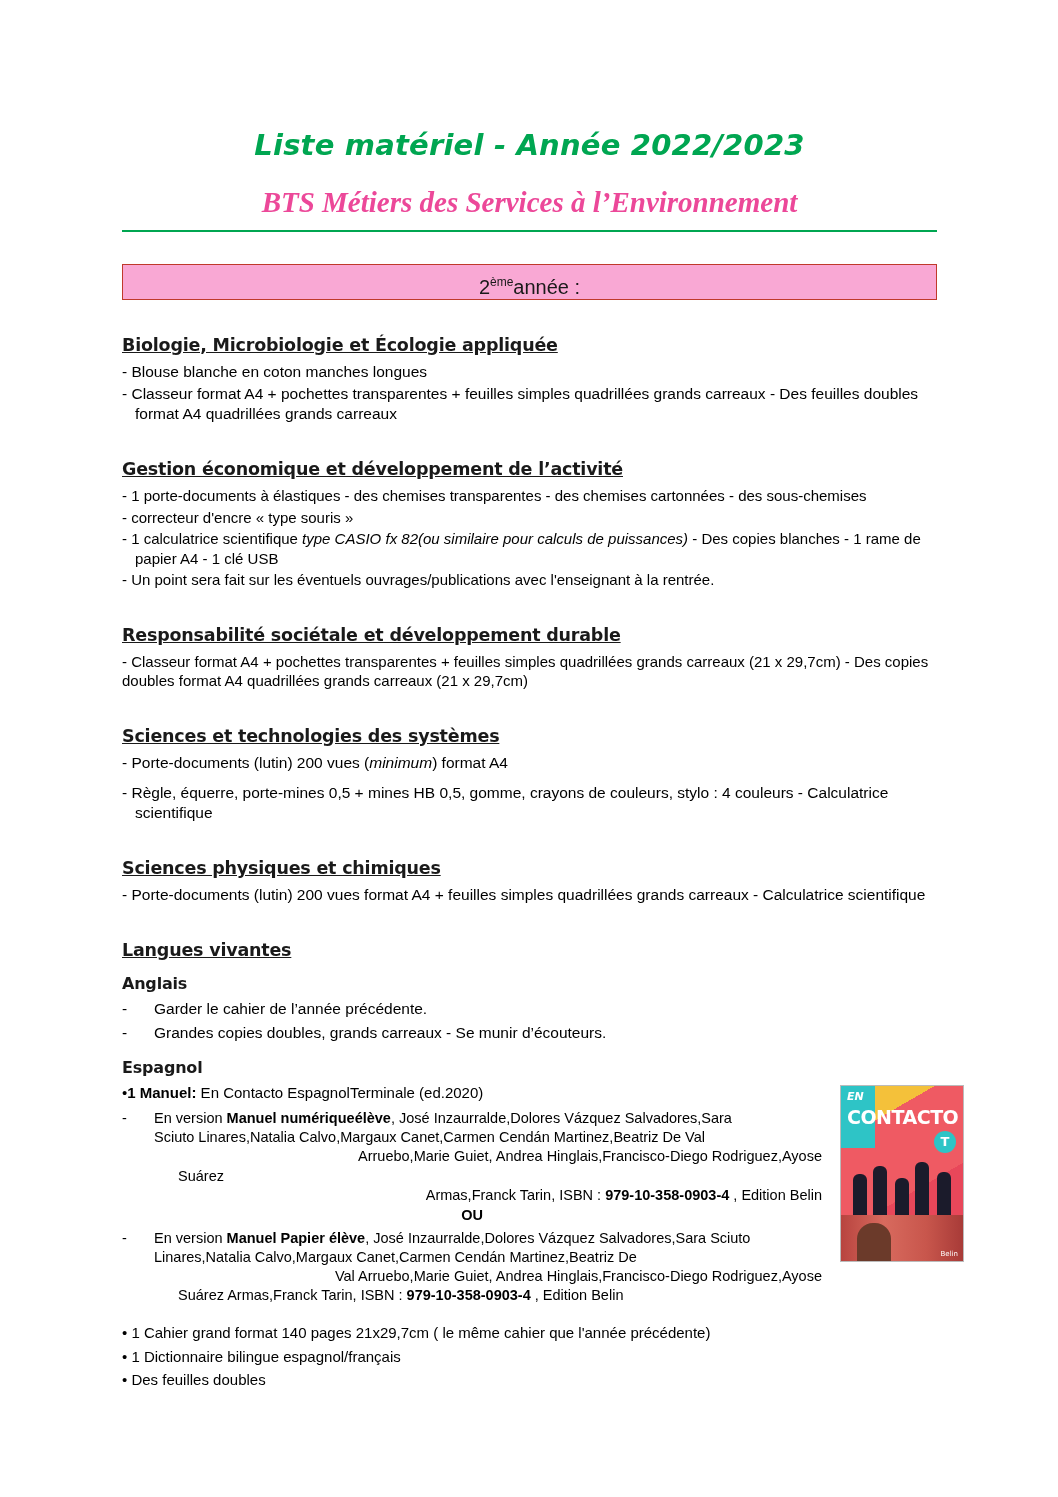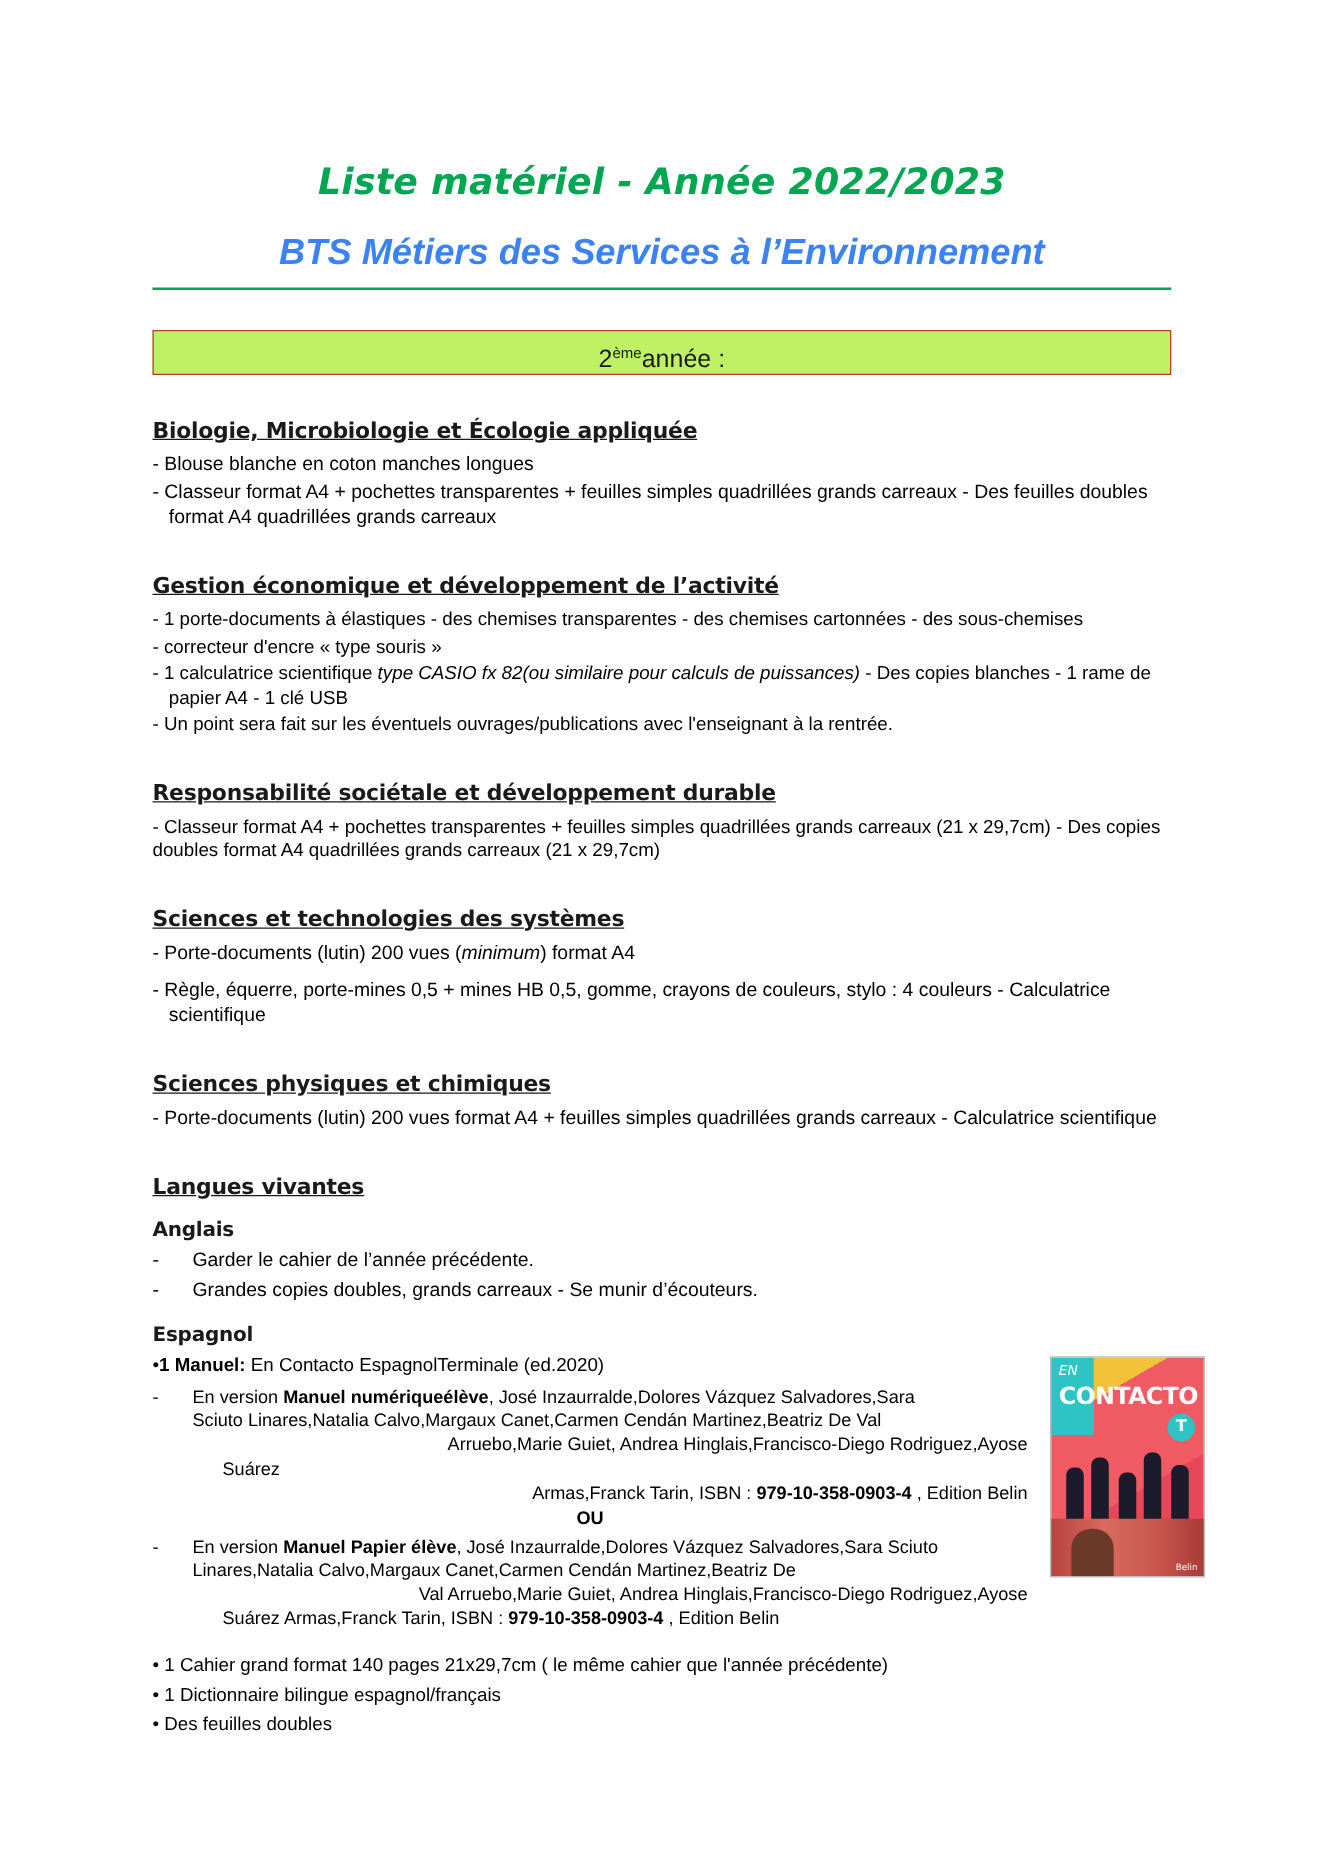--- a/index.html
+++ b/index.html
@@ -37,40 +37,40 @@
   .title-1 {
     font-family: "DejaVu Sans", sans-serif;
     font-style: italic;
     font-weight: bold;
     font-size: 29px;
     color: #00a651;
     letter-spacing: 0.2px;
     line-height: 1.2;
   }
   .title-2 {
-    font-family: Liberation Sans, sans-serif;
+    font-family: Liberation Serif, serif;
     font-style: italic;
     font-weight: bold;
     font-size: 29px;
-    color: #3b82f6;
+    color: #ec4899;
     margin-top: 22px;
     line-height: 1.2;
     text-align: center;
   }
   .title-rule {
     border: none;
     border-top: 2px solid #00a651;
     margin: 10px 0 0 0;
     width: 100%;
   }
 
   
   .year-banner {
     margin-top: 32px;
-    background: #bef264;
+    background: #f9a8d4;
     border: 1px solid #c0392b;
     height: 34px;
     line-height: 34px;
     text-align: center;
     font-size: 20px;
     color: #1a1a1a;
     font-family: "Liberation Sans", sans-serif;
   }
   .year-banner sup {
     font-size: 12px;
@@ -169,21 +169,21 @@
     position: absolute;
     left: 0; top: 0;
     width: 34px; height: 62px;
     background: #2ec4c6;
   }
   .book .en {
     position: absolute;
     left: 6px; top: 4px;
     font-size: 11px;
     color: #ffffff;
-    font-weight: normal;
+    font-weight: bold;
     font-style: italic;
   }
   .book .contacto {
     position: absolute;
     left: 6px; top: 20px;
     font-size: 19px;
     font-weight: bold;
     color: #ffffff;
     letter-spacing: -0.5px;
   }

